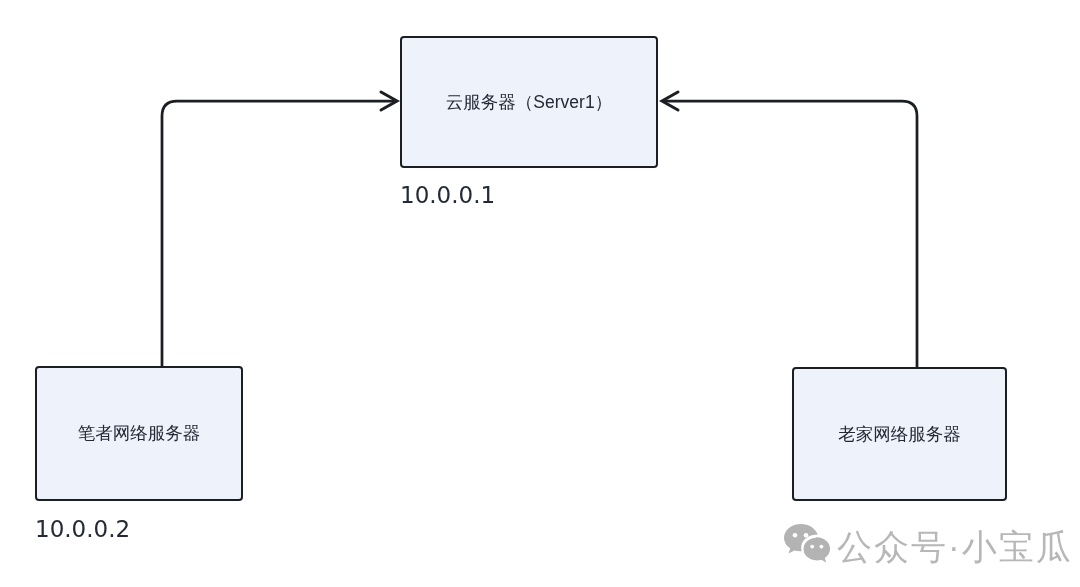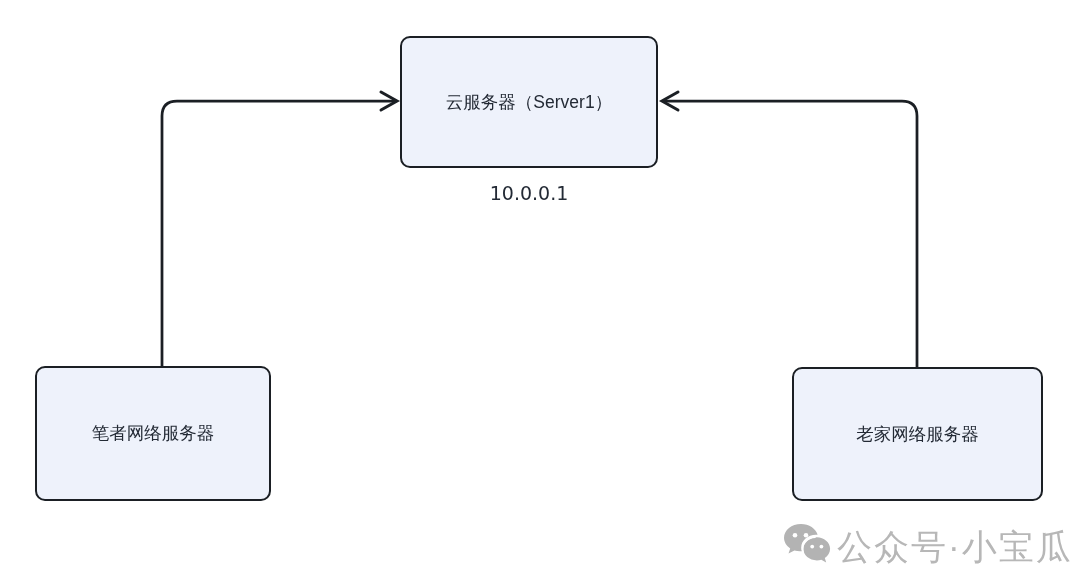--- a/index.html
+++ b/index.html
@@ -21,31 +21,31 @@
   svg.connector-layer{position:absolute;left:0;top:0;z-index:1;}
   svg.connector-layer path{
     fill:none;stroke:var(--line);stroke-width:2.75;
     stroke-linecap:round;
   }
   svg.connector-layer path.arrowhead{stroke-width:3;stroke-linejoin:miter;}
   .node{
     position:absolute;z-index:2;box-sizing:border-box;
     background:var(--node-fill);
     border:2.5px solid var(--node-border);
-    border-radius:10px;
+    border-radius:4px;
     display:flex;flex-direction:column;align-items:center;justify-content:center;
     color:var(--node-text);
     font-size:17.5px;line-height:1.65;text-align:center;
   }
   .node-server{left:400px;top:36px;width:258px;height:132px;}
-  .node-client1{left:35px;top:366px;width:236px;height:135px;}
-  .node-client2{left:792px;top:367px;width:251px;height:134px;}
+  .node-client1{left:35px;top:366px;width:208px;height:135px;}
+  .node-client2{left:792px;top:367px;width:215px;height:134px;}
   .ip-label{
-    position:absolute;z-index:3;text-align:center;
-    color:var(--ip-text);font-size:19px;font-weight:500;
+    position:absolute;z-index:3;
+    color:var(--ip-text);font-size:23px;font-weight:500;
     font-family:"DejaVu Sans","Liberation Sans",sans-serif;
   }
   .ip-server{left:400px;top:182px;width:258px;}
   .ip-client1{left:35px;top:516px;width:252px;}
   .ip-client2{left:792px;top:518px;width:251px;}
   .watermark{
     position:absolute;z-index:2;left:781px;top:521px;
     display:flex;align-items:center;gap:4px;
     color:var(--watermark);
     font-size:35px;letter-spacing:2px;white-space:nowrap;
@@ -71,20 +71,21 @@
 
   <div class="node node-client1">
     <div>笔者网络服务器</div>
   </div>
 
   <div class="node node-client2">
     <div>老家网络服务器</div>
   </div>
 
   <div class="ip-label ip-server">10.0.0.1</div>
+  <div class="ip-label ip-client1">10.0.0.2</div>
 
   <div class="watermark">
     <svg class="wechat-icon" viewBox="0 0 52 52">
       <g fill="#b3b3b3">
         <path d="M20 3 C10.6 3 3 9.2 3 16.8 c0 4.3 2.4 8.1 6.2 10.6 l-1.7 5.2 5.9-3.1 c1.8 0.5 3.7 0.8 5.6 0.8 0.6 0 1.2 0 1.8-0.1 -0.4-1.2-0.6-2.4-0.6-3.7 0-7.1 6.6-12.8 14.7-12.8 0.6 0 1.1 0 1.7 0.1 C34.9 7.6 28.1 3 20 3 Z"></path>
         <path d="M35.9 16.2 c-7.5 0-13.6 5.2-13.6 11.6 0 6.4 6.1 11.6 13.6 11.6 1.5 0 3-0.2 4.4-0.6 l4.9 2.6 -1.4-4.4 c3.2-2.1 5.3-5.4 5.3-9.2 0-6.4-6.1-11.6-13.2-11.6 Z"></path>
       </g>
       <g fill="#ffffff">
         <circle cx="14" cy="14.2" r="2.3"></circle>
         <circle cx="25" cy="14.2" r="2.3"></circle>

